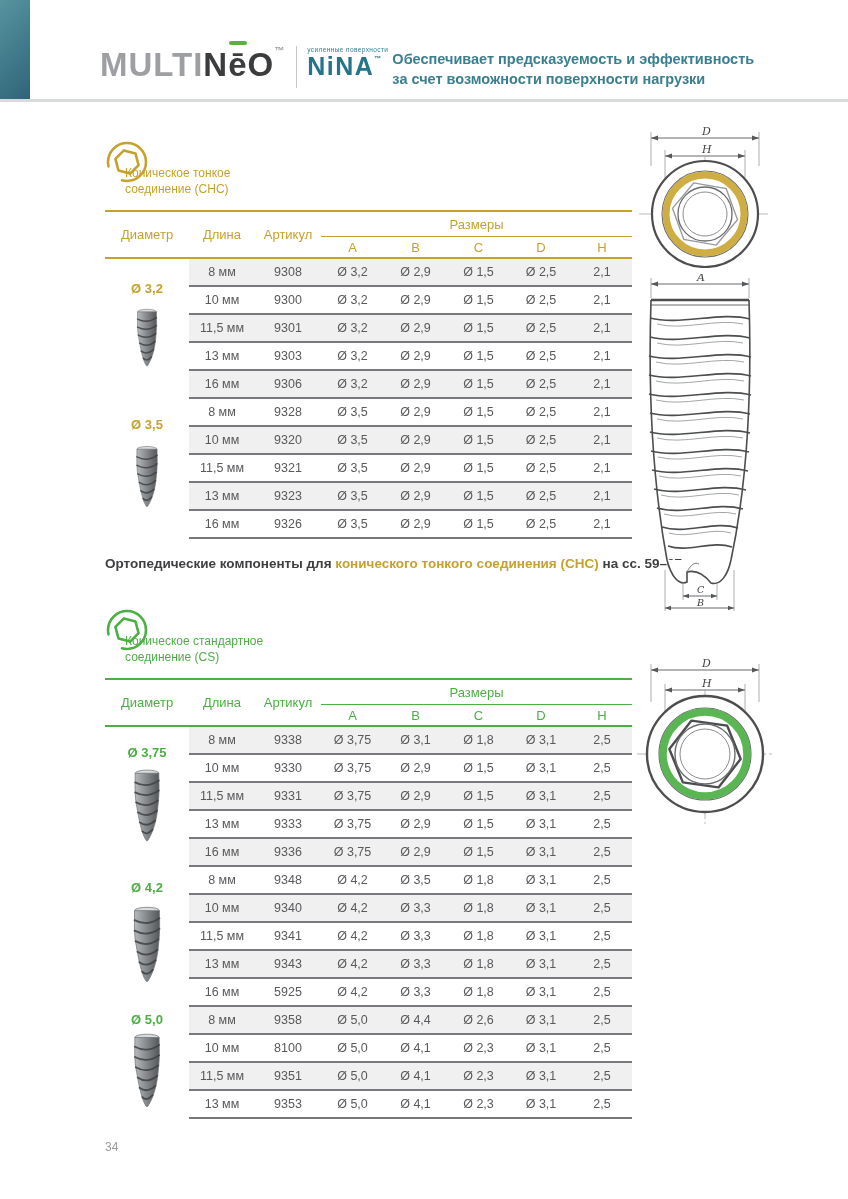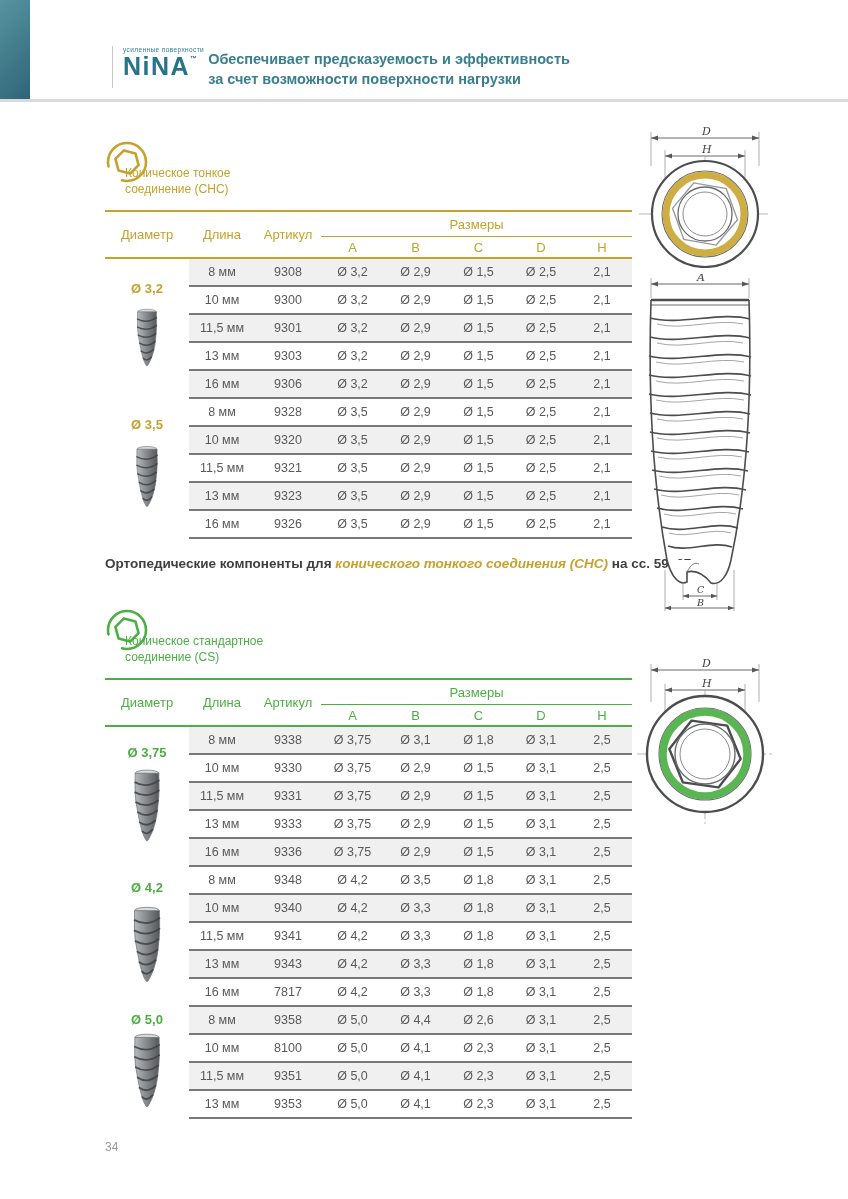--- a/index.html
+++ b/index.html
@@ -38,21 +38,21 @@
   .spec-table tr.subhead th{height:20px;border-bottom:2px solid var(--accent);}
   .spec-table th.span2{border-bottom:2px solid var(--accent);}
   .spec-table td{height:26px;text-align:center;font-size:12.5px;color:#58595b;
     border-bottom:2px solid #77787b;padding:0;}
   .spec-table tr.odd td{background:#f0f0f0;}
   .spec-table tr.even td{background:#ffffff;}
   .spec-table td.dia{background:#ffffff !important;border-bottom:none;vertical-align:middle;}
   .dia-inner{display:flex;flex-direction:column;align-items:center;justify-content:center;}
   .dia-label{color:var(--accent);font-weight:bold;font-size:13px;margin-bottom:3px;}
   .caption{margin-top:17px;font-size:13.5px;font-weight:bold;color:#3f3f41;width:600px;}
-  .cap-hl{color:var(--accent);font-style:italic;}
+  .cap-hl{color:var(--accent);}
   
   .diagram-block{position:absolute;}
   .dim-text{font-family:"DejaVu Serif",serif;font-style:italic;font-size:11px;fill:#3f4143;}
   .page-number{position:absolute;left:105px;top:1140px;font-size:12px;color:#9a9b9d;}
 </style>
 </head>
 <body>
 
 <svg width="0" height="0" style="position:absolute">
   <defs>
@@ -60,20 +60,21 @@
       <stop offset="0" stop-color="#b7babd"></stop>
       <stop offset="0.5" stop-color="#84878a"></stop>
       <stop offset="1" stop-color="#54575a"></stop>
     </linearGradient>
   </defs>
 </svg>
 
 <div class="topbar"></div>
 
 <div class="brandrow">
+  <div class="logo"><span class="logo-light">MULTI</span><span class="logo-dark">N</span><span class="logo-e">ē</span><span class="logo-dark">O</span><span class="logo-tm">™</span></div>
   <div class="logo-sep"></div>
   <div class="nina">
     <span class="nina-small">усиленные поверхности</span>
     <span class="nina-name"><span>NiNA</span><span class="nina-tm">™</span></span>
   </div>
   <div class="tagline">
     <div>Обеспечивает предсказуемость и эффективность</div>
     <div>за счет возможности поверхности нагрузки</div>
   </div>
 </div>
@@ -487,21 +488,21 @@
             <td>13 мм</td>
             <td>9343</td>
             <td>Ø 4,2</td>
             <td>Ø 3,3</td>
             <td>Ø 1,8</td>
             <td>Ø 3,1</td>
             <td>2,5</td>
           </tr>
           <tr class="even">
             <td>16 мм</td>
-            <td>7817</td>
+            <td>5925</td>
             <td>Ø 4,2</td>
             <td>Ø 3,3</td>
             <td>Ø 1,8</td>
             <td>Ø 3,1</td>
             <td>2,5</td>
           </tr>
           <tr class="odd">
             <td class="dia" rowspan="4">
               <div class="dia-inner">
                 <div class="dia-label">Ø 5,0</div>

